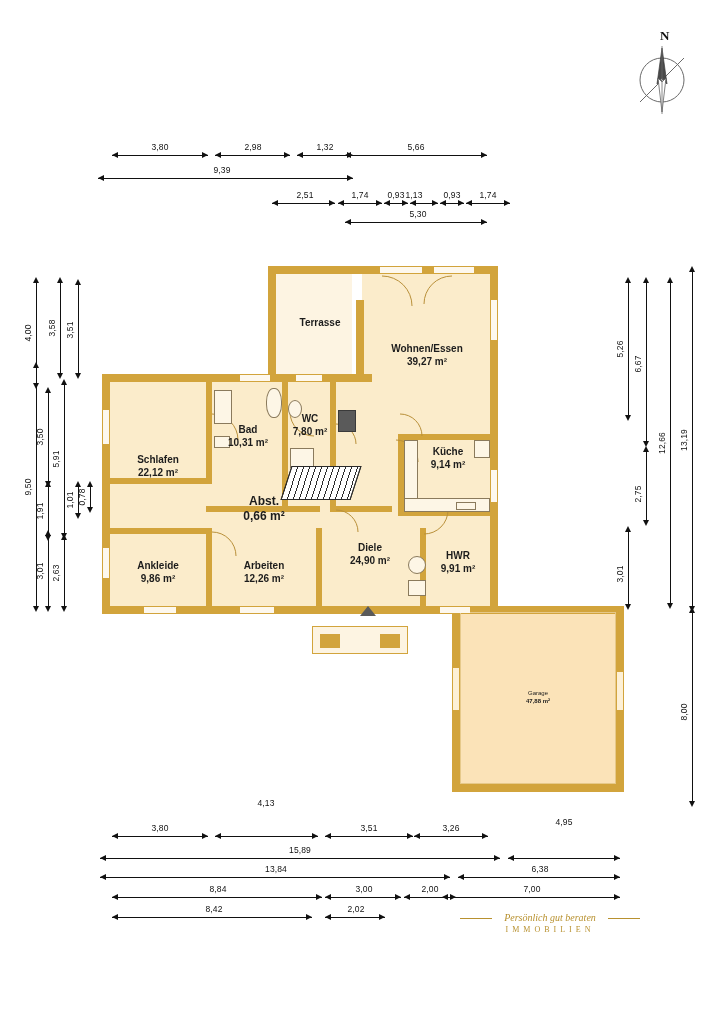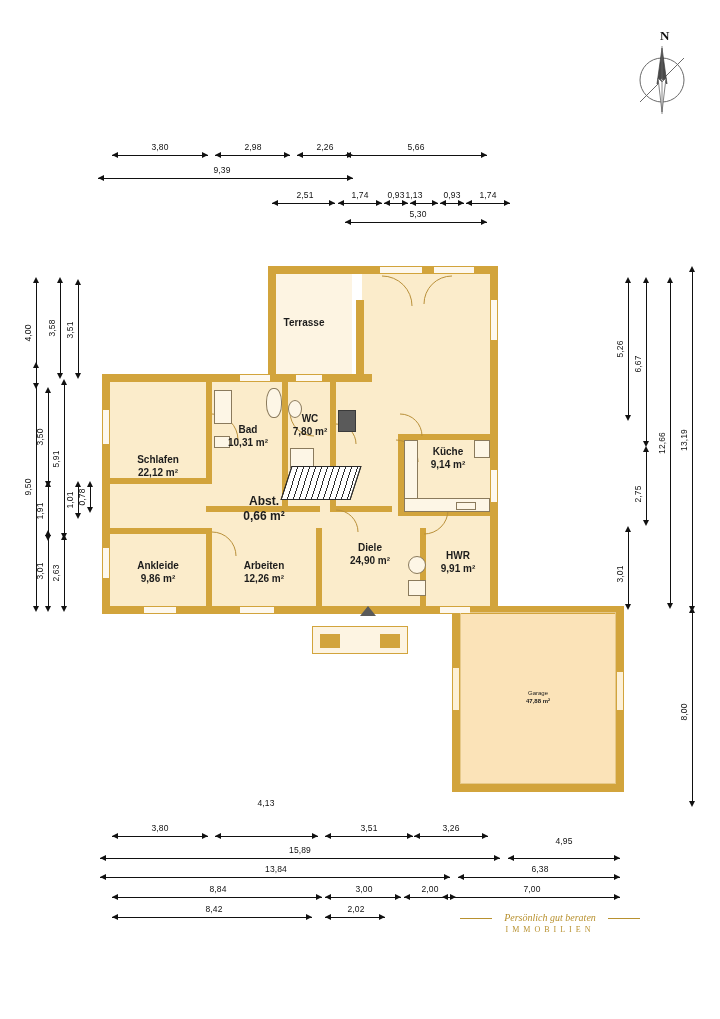--- a/index.html
+++ b/index.html
@@ -177,21 +177,21 @@
     <div class="txt" style="left:160px; top:152px;">3,80</div>
 
     <div class="bar" style="left:215px; top:155px; width:75px;"></div>
     <div class="arrow left" style="left:215px; top:152px;"></div>
     <div class="arrow right" style="left:284px; top:152px;"></div>
     <div class="txt" style="left:253px; top:152px;">2,98</div>
 
     <div class="bar" style="left:297px; top:155px; width:56px;"></div>
     <div class="arrow left" style="left:297px; top:152px;"></div>
     <div class="arrow right" style="left:347px; top:152px;"></div>
-    <div class="txt" style="left:325px; top:152px;">2,26</div>
+    <div class="txt" style="left:325px; top:152px;">1,32</div>
 
     <div class="bar" style="left:345px; top:155px; width:142px;"></div>
     <div class="arrow left" style="left:345px; top:152px;"></div>
     <div class="arrow right" style="left:481px; top:152px;"></div>
     <div class="txt" style="left:416px; top:152px;">5,66</div>
   </div>
 
   <div class="dim dim-h">
     <div class="bar" style="left:98px; top:178px; width:255px;"></div>
     <div class="arrow left" style="left:98px; top:175px;"></div>
@@ -418,24 +418,28 @@
   <div class="fx" style="left:404px; top:498px; width:86px; height:14px;"></div>
   <div class="fx" style="left:474px; top:440px; width:16px; height:18px;"></div>
   <div class="abs" style="left:456px; top:502px; width:20px; height:8px; border:1px solid #8a7a5c; box-sizing:border-box;"></div>
 
   <div class="fx round" style="left:408px; top:556px; width:18px; height:18px;"></div>
   <div class="fx" style="left:408px; top:580px; width:18px; height:16px;"></div>
 
   <div class="stair" style="left:286px; top:466px; width:70px; height:34px; transform: skewX(-18deg);"></div>
   <div class="abs" style="left:286px; top:466px; width:70px; height:34px; border:1px solid #2b2b2b; box-sizing:border-box; transform: skewX(-18deg);"></div>
 
-  <div class="rlabel sz-10" style="left:256px; top:317px; width:96px;">
+  <div class="rlabel sz-10" style="left:272px; top:317px; width:96px;">
     <span class="nm">Terrasse</span>
   </div>
 
+  <div class="rlabel sz-10" style="left:362px; top:343px; width:130px;">
+    <span class="nm">Wohnen/Essen</span>
+    <span class="ar">39,27 m²</span>
+  </div>
 
   <div class="rlabel sz-10" style="left:214px; top:424px; width:68px;">
     <span class="nm">Bad</span>
     <span class="ar">10,31 m²</span>
   </div>
 
   <div class="rlabel sz-10" style="left:288px; top:413px; width:44px;">
     <span class="nm">WC</span>
     <span class="ar">7,80 m²</span>
   </div>
@@ -504,21 +508,21 @@
 
   <div class="dim dim-h">
     <div class="bar" style="left:100px; top:858px; width:400px;"></div>
     <div class="arrow left" style="left:100px; top:855px;"></div>
     <div class="arrow right" style="left:494px; top:855px;"></div>
     <div class="txt" style="left:300px; top:855px;">15,89</div>
 
     <div class="bar" style="left:508px; top:858px; width:112px;"></div>
     <div class="arrow left" style="left:508px; top:855px;"></div>
     <div class="arrow right" style="left:614px; top:855px;"></div>
-    <div class="txt" style="left:564px; top:846px;">4,95</div>
+    <div class="txt" style="left:564px; top:827px;">4,95</div>
   </div>
 
   <div class="dim dim-h">
     <div class="bar" style="left:100px; top:877px; width:350px;"></div>
     <div class="arrow left" style="left:100px; top:874px;"></div>
     <div class="arrow right" style="left:444px; top:874px;"></div>
     <div class="txt" style="left:276px; top:874px;">13,84</div>
 
     <div class="bar" style="left:458px; top:877px; width:162px;"></div>
     <div class="arrow left" style="left:458px; top:874px;"></div>

